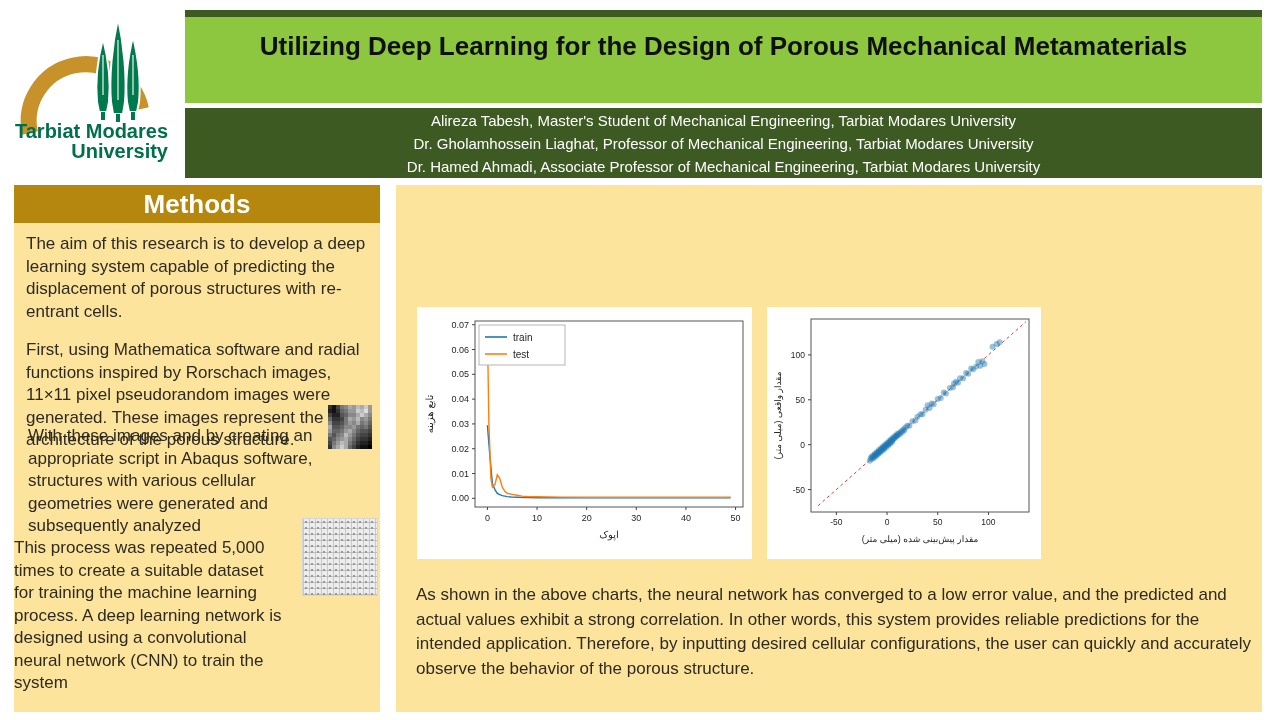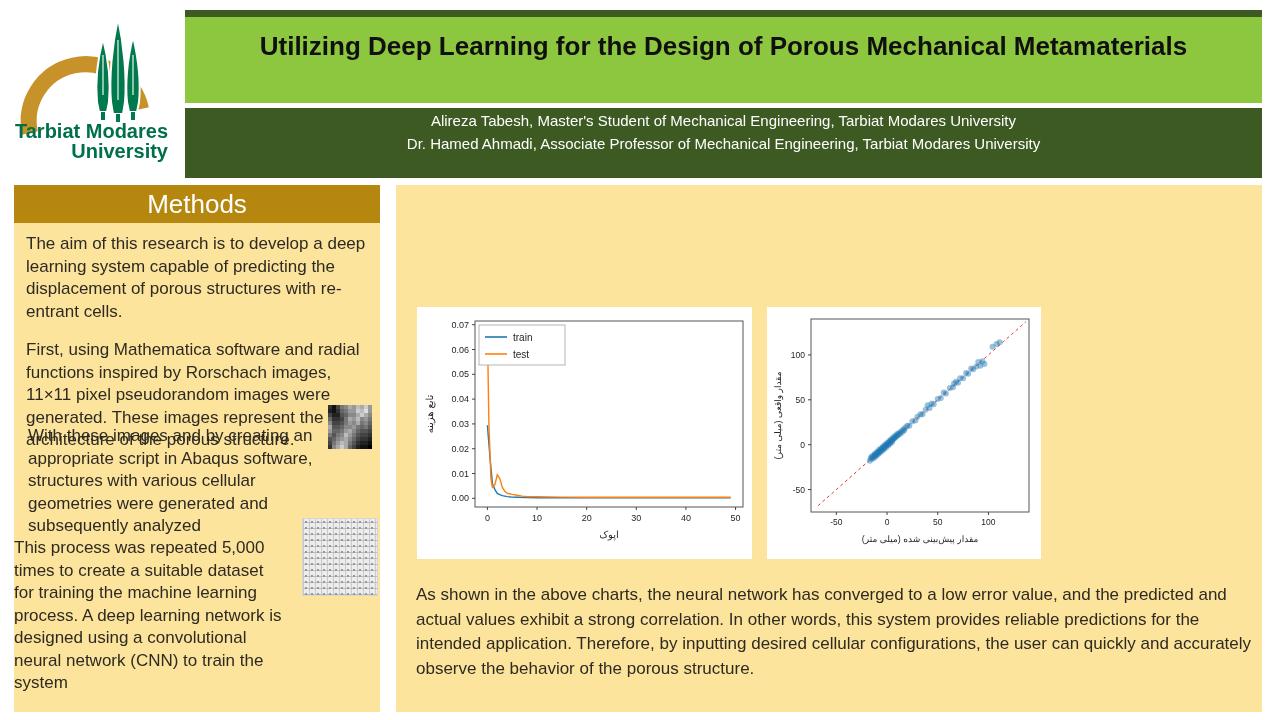--- a/index.html
+++ b/index.html
@@ -9,21 +9,21 @@
   .top-strip{position:absolute;left:185px;top:10px;width:1077px;height:7px;background:#3d5a23;}
   .title-bar{position:absolute;left:185px;top:17px;width:1077px;height:86px;background:#8dc63f;}
   .title-bar h1{margin:0;padding-top:14px;text-align:center;font-size:26px;font-weight:700;color:#101010;letter-spacing:0px;}
   .authors-bar{position:absolute;left:185px;top:108px;width:1077px;height:70px;background:#3d5a23;
                color:#ffffff;text-align:center;font-size:15px;line-height:23px;padding-top:1px;box-sizing:border-box;}
 
   .logo-box{position:absolute;left:0;top:0;width:185px;height:180px;background:#ffffff;}
 
   .panel{position:absolute;top:185px;background:#fce49d;}
   .panel .hdr{height:38px;background:#b5870e;color:#ffffff;text-align:center;
-              font-size:26px;font-weight:400;line-height:38px;}
+              font-size:26px;font-weight:700;line-height:38px;}
   .methods{left:14px;width:366px;height:527px;}
   .outcomes{left:396px;width:866px;height:527px;}
 
   .methods p, .outcomes p{margin:0;color:#2e2a22;}
   .m-text{position:absolute;left:12px;top:48px;width:350px;font-size:17px;line-height:22.5px;}
   .m-text p + p{margin-top:16px;}
   .m-p3{position:absolute;left:14px;top:240px;width:298px;font-size:17px;line-height:22.5px;}
   .m-p4{position:absolute;left:0;top:352px;width:268px;font-size:17px;line-height:22.5px;}
 
   .pixel-img{position:absolute;left:314px;top:220px;width:44px;height:44px;
@@ -65,20 +65,21 @@
       <text x="168" y="158" text-anchor="end" font-family="Liberation Sans, sans-serif" font-size="20" font-weight="bold" fill="#00704c">University</text>
     </svg>
   </div>
 
   <div class="top-strip"></div>
   <div class="title-bar">
     <h1>Utilizing Deep Learning for the Design of Porous Mechanical Metamaterials</h1>
   </div>
   <div class="authors-bar">
     <div>Alireza Tabesh, Master's Student of Mechanical Engineering, Tarbiat Modares University</div>
+    <div>Dr. Gholamhossein Liaghat, Professor of Mechanical Engineering, Tarbiat Modares University</div>
     <div>Dr. Hamed Ahmadi, Associate Professor of Mechanical Engineering, Tarbiat Modares University</div>
   </div>
 
   <div class="panel methods">
     <div class="hdr">Methods</div>
     <div class="m-text">
       <p>The aim of this research is to develop a deep learning system capable of predicting the displacement of porous structures with re-entrant cells.</p>
       <p>First, using Mathematica software and radial functions inspired by Rorschach images, 11×11 pixel pseudorandom images were generated. These images represent the architecture of the porous structure.</p>
     </div>
     <p class="m-p3">With these images and by creating an appropriate script in Abaqus software, structures with various cellular geometries were generated and subsequently analyzed</p>

